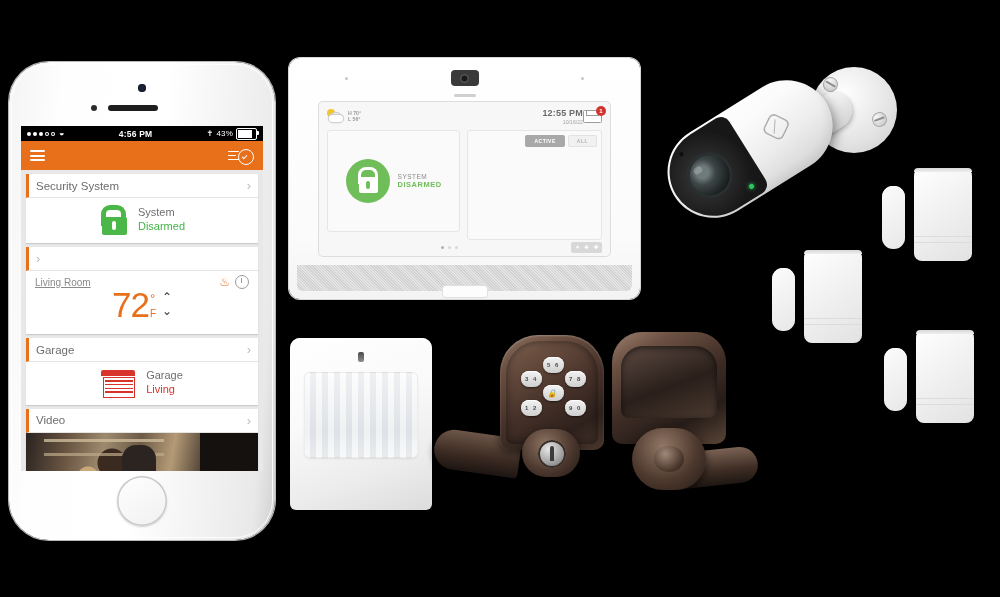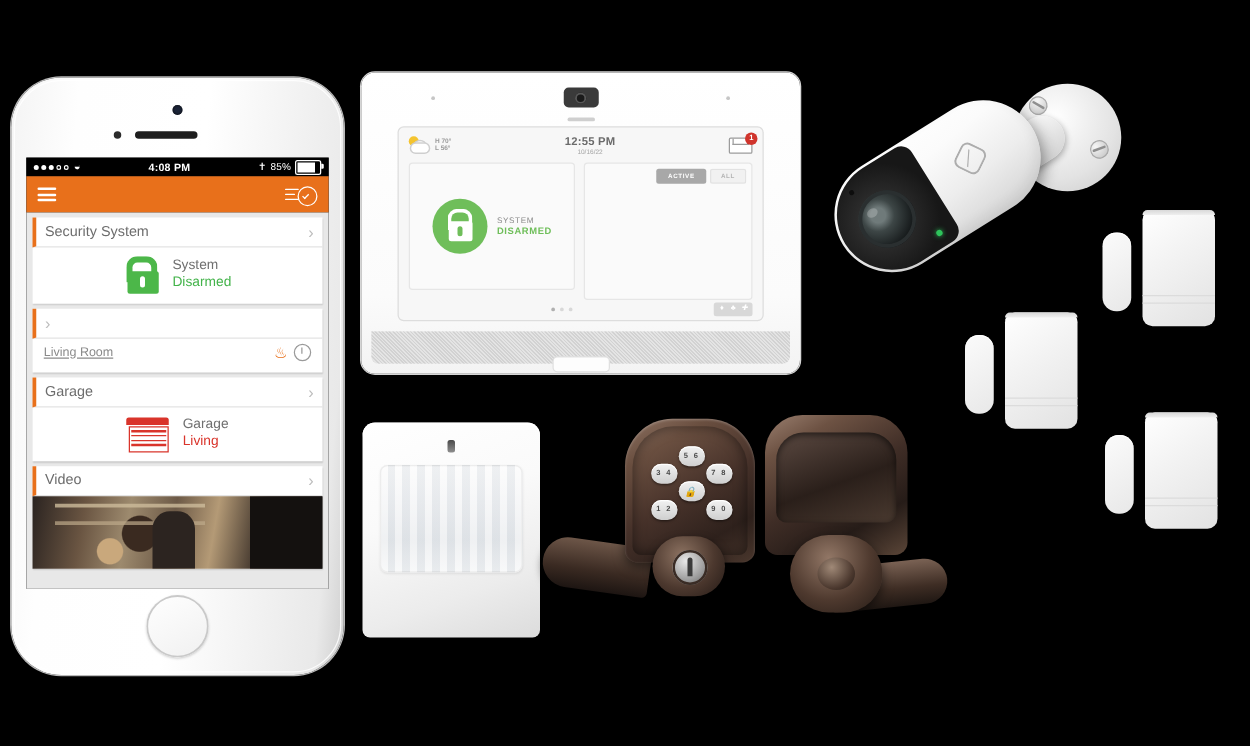--- a/index.html
+++ b/index.html
@@ -113,21 +113,21 @@
     border-radius:4px;box-shadow:0 0 0 1px #dddddd;overflow:hidden;}
   .ps-top{display:flex;align-items:center;height:28px;padding:0 8px;}
   .wx{display:flex;align-items:center;gap:4px;}
   .wx-ico{position:relative;width:17px;height:14px;}
   .wx-ico .sun{position:absolute;left:0;top:0;width:8px;height:8px;border-radius:50%;background:#f4c430;}
   .wx-ico .cld{position:absolute;left:2px;bottom:1px;width:14px;height:7px;border-radius:5px;background:#fff;
      box-shadow:0 0 0 1.2px #cfcfcf;}
   .wx-ico .cld2{position:absolute;left:5px;bottom:4px;width:8px;height:6px;border-radius:50%;background:#fff;
      box-shadow:0 0 0 1.2px #cfcfcf;}
   .wx-txt{line-height:1.25;font-size:5.2px;color:#9a9a9a;font-weight:bold;}
-  .ps-mid{flex:1;text-align:center;}
+  .ps-mid{flex:1;text-align:right;}
   .ps-time{font-size:9px;font-weight:bold;color:#6b6b6b;letter-spacing:.2px;}
   .ps-date{font-size:5.2px;color:#a5a5a5;margin-top:1px;}
   .env{position:relative;width:19px;height:13px;}
   .env .bx{position:absolute;inset:0;border:1.3px solid #9c9c9c;border-radius:1.5px;background:#fff;}
   .env .v{position:absolute;left:1.5px;top:1.2px;width:15px;height:7px;overflow:hidden;}
   .env .v:after{content:"";position:absolute;left:1px;top:-4px;width:11px;height:8px;
     border-bottom:1.3px solid #9c9c9c;border-left:1.3px solid #9c9c9c;border-right:1.3px solid #9c9c9c;transform:rotate(0);}
   .env-badge{position:absolute;right:-4px;top:-4px;width:10px;height:10px;border-radius:50%;
     background:#d0342c;color:#fff;font-size:6px;display:flex;align-items:center;justify-content:center;font-weight:bold;}
   .ps-body{display:flex;gap:7px;padding:0 8px;}
@@ -269,24 +269,24 @@
 
       <div class="statusbar">
         <span class="sb-dots">
           <i></i>
             <i></i>
             <i></i>
             <i class="off"></i>
             <i class="off"></i>
         </span>
         <span class="sb-wifi">◒</span>
-        <span class="sb-time">4:08 PM</span>
+        <span class="sb-time">4:56 PM</span>
         <span class="sb-right">
           <span>✝</span>
-          <span>85%</span>
+          <span>43%</span>
           <span class="sb-batt">
               <i></i>
             </span>
         </span>
       </div>
 
       <div class="appbar">
         <span class="burger">
             <i></i>
             <i></i>
@@ -321,20 +321,31 @@
 
         <div class="card">
           <div class="card-hd">
             <span class="chev">›</span>
           </div>
           <div class="thermo">
             <div class="th-top">
               <span class="room">Living Room</span>
               <span class="ic-flame">♨</span>
               <span class="ic-clock"></span>
+            </div>
+            <div class="th-row">
+              <span class="th-num">72</span>
+              <span class="th-deg">
+                <span class="d">°</span>
+                <span class="f">F</span>
+              </span>
+              <span class="th-arrows">
+                <span>⌃</span>
+                <span>⌄</span>
+              </span>
             </div>
           </div>
         </div>
 
         <div class="card">
           <div class="card-hd">
             <span class="t">Garage</span>
             <span class="chev">›</span>
           </div>
           <div class="card-bd">

